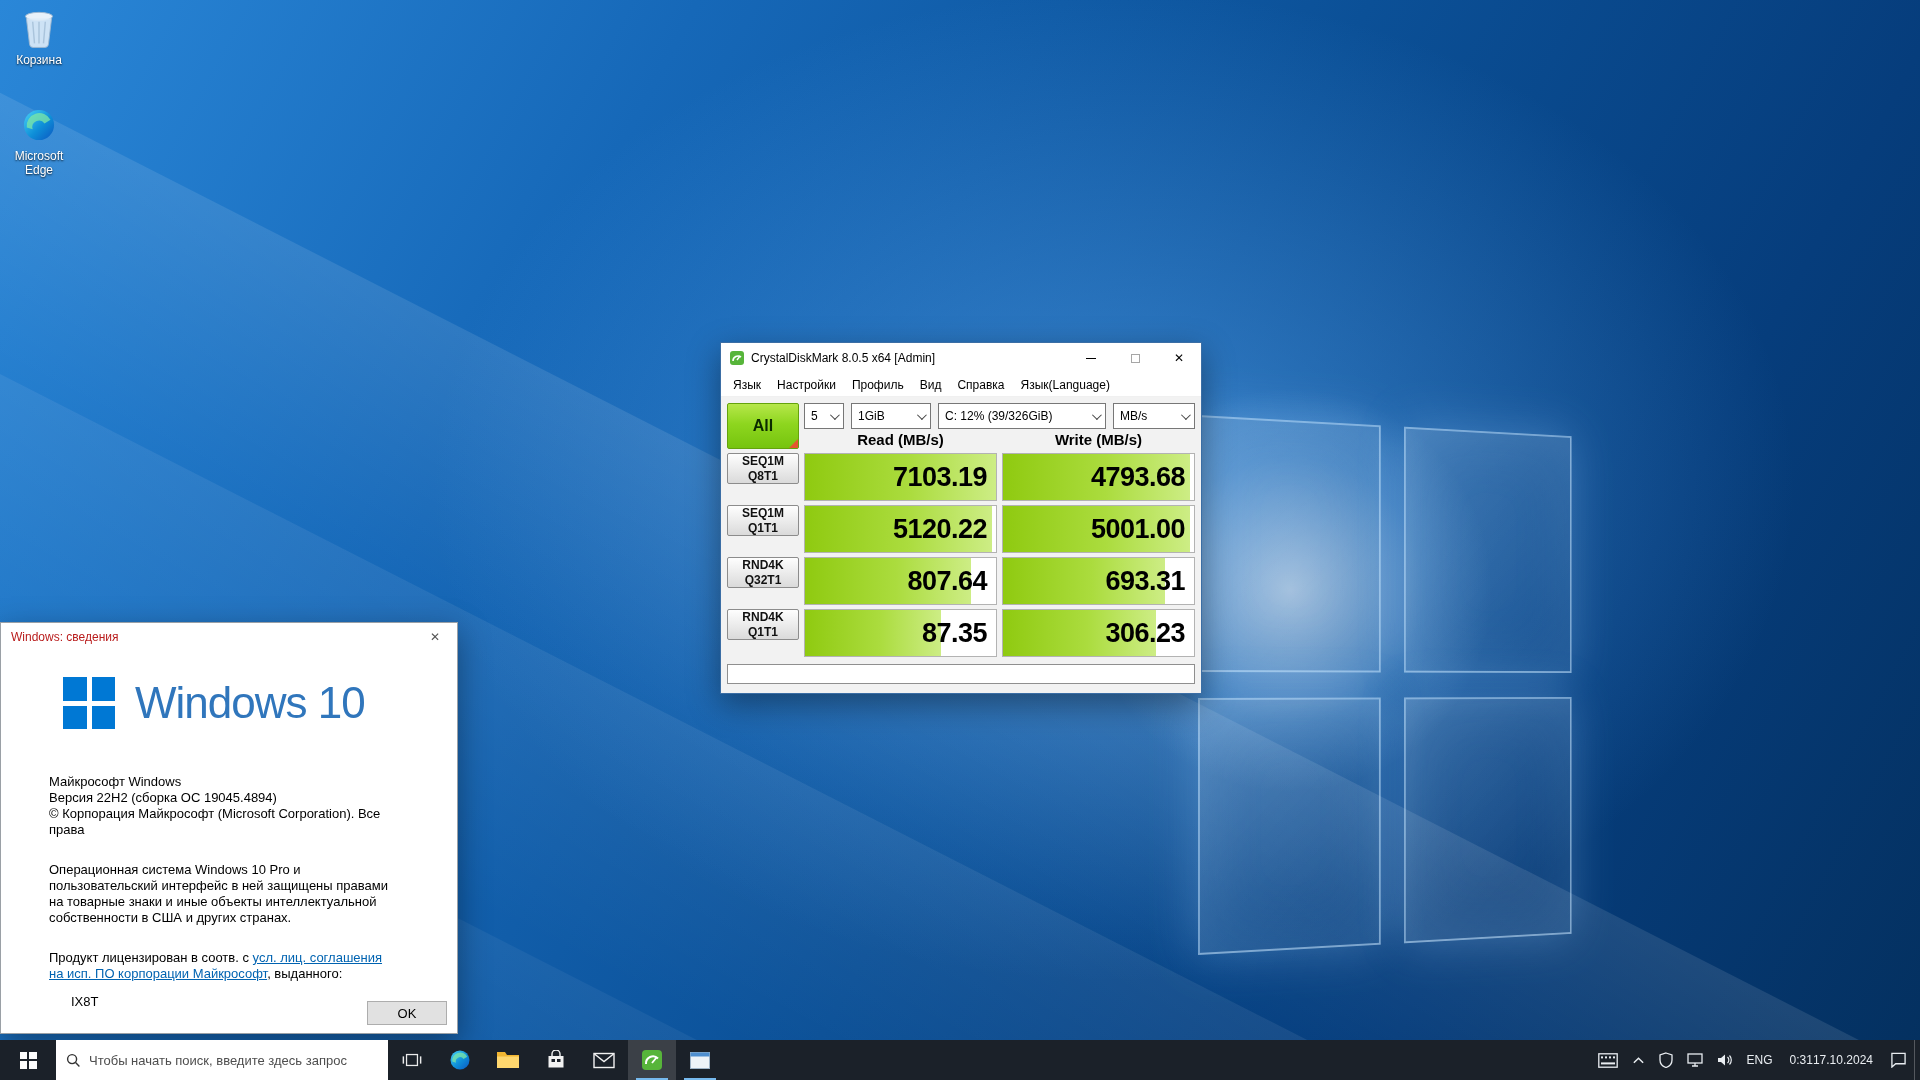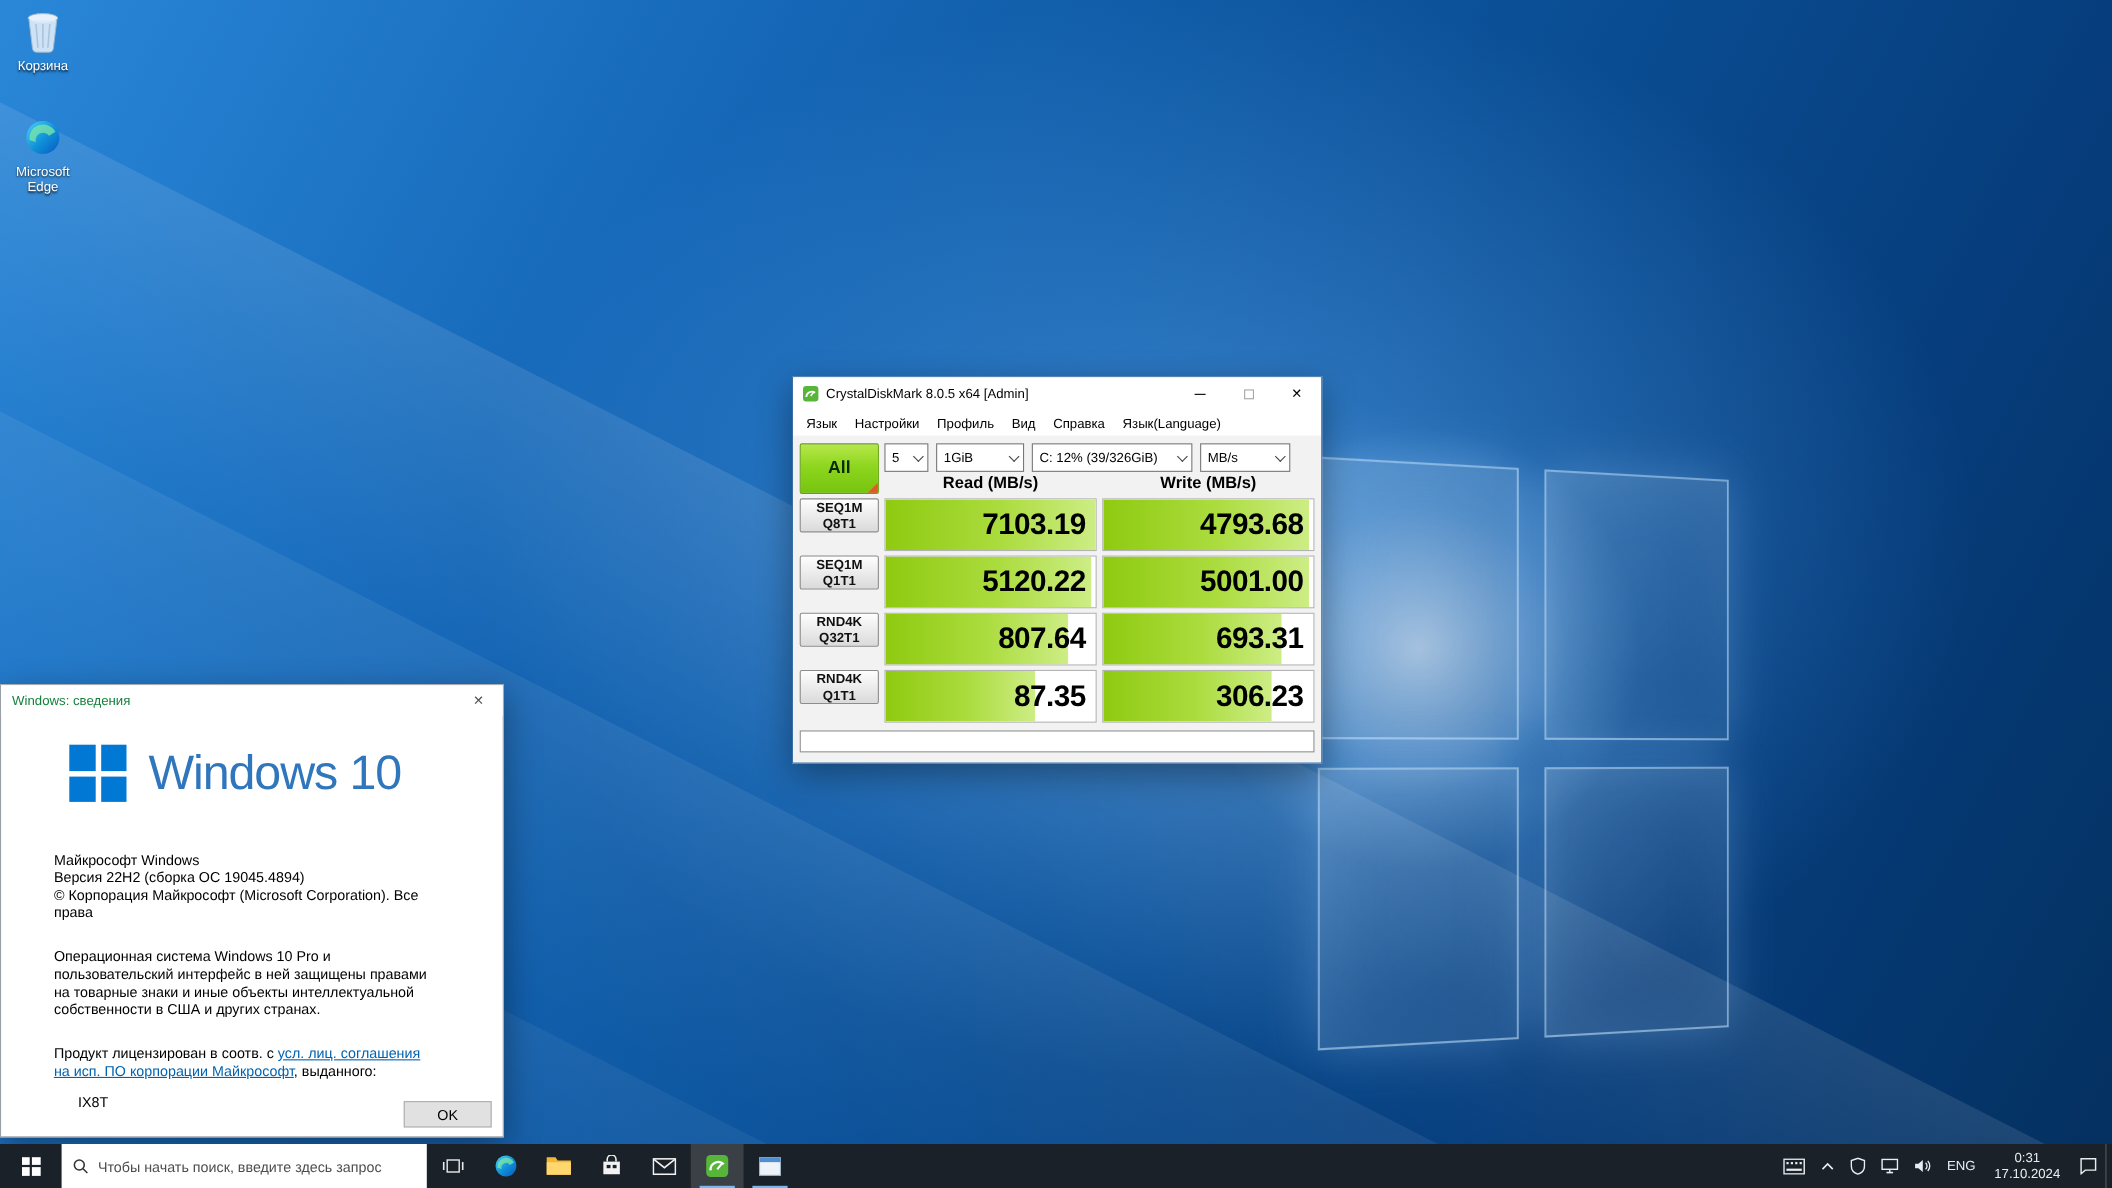--- a/index.html
+++ b/index.html
@@ -54,39 +54,39 @@
   .all-btn::after { content:""; position:absolute; right:0; bottom:0; width:0; height:0;
     border-left:9px solid transparent; border-bottom:9px solid #e4572e; }
   .cdm-right { display:flex; flex-direction:column; }
   .combo-row { display:flex; gap:7px; height:26px; }
   .combo { height:26px; background:#fff; border:1px solid #777; display:flex; align-items:center;
     font-size:12px; color:#000; padding:0 6px; justify-content:space-between; gap:6px; white-space:nowrap; }
   .combo .chev { width:7px; height:7px; border-right:1.6px solid #444; border-bottom:1.6px solid #444;
     transform:rotate(45deg) translateY(-2px); flex:none; }
   .combo.c-count { width:40px; }
   .combo.c-size { width:80px; }
-  .combo.c-drive { width:146px; }
+  .combo.c-drive { width:168px; }
   .combo.c-unit { width:82px; }
   .hdr-row { display:grid; grid-template-columns:193px 193px; column-gap:5px; height:20px; align-items:center; margin-top:0; }
   .hdr-row .hdr { text-align:center; font-size:15px; font-weight:bold; color:#000; }
   .cdm-grid { display:grid; grid-template-columns:72px 193px 193px; column-gap:5px; row-gap:4px; margin-top:4px; }
   .test-btn { height:31px; border:1px solid #8c8c8c; border-radius:2px;
     background:linear-gradient(180deg, #fefefe, #dadada); display:flex; flex-direction:column;
     align-items:center; justify-content:center; font-size:12px; font-weight:bold; color:#111; line-height:15px; }
   .result-cell { position:relative; height:48px; background:#fff; border:1px solid #b3b3b3; overflow:hidden; }
   .result-fill { position:absolute; left:0; top:0; bottom:0;
     background:linear-gradient(90deg, #8fca10 0%, #abdc3e 55%, #cded85 100%); }
   .result-val { position:absolute; right:9px; top:50%; transform:translateY(-50%);
     font-size:27px; font-weight:bold; color:#000; letter-spacing:-0.5px; }
   .cdm-status { margin-top:7px; height:20px; background:#fff; border:1px solid #8f8f8f; }
 
   
   #winver { left:0px; top:622px; width:458px; height:412px; border-color:#9aa0a6; }
   .wv-titlebar { height:28px; display:flex; align-items:center; padding-left:10px; background:#fff; }
-  .wv-title { font-size:12px; color:#15803d; flex:1; }
+  .wv-title { font-size:12px; color:#b91c1c; flex:1; }
   .wv-close { width:44px; height:28px; display:flex; align-items:center; justify-content:center; font-size:12px; color:#555; }
   .wv-logo-row { display:flex; align-items:center; gap:20px; margin:26px 0 0 62px; }
   .win-flag { width:52px; height:52px; display:grid; grid-template-columns:1fr 1fr; grid-template-rows:1fr 1fr; gap:5px; }
   .win-flag div { background:#0078d4; }
   .wv-wordmark { font-size:44px; color:#3076bc; letter-spacing:-1px; }
   .wv-text { margin:45px 0 0 48px; font-size:13px; color:#000; line-height:16px; width:348px; }
   .wv-text .gap { height:12px; }
   .wv-link { color:#0063b1; text-decoration:underline; cursor:pointer; }
   .wv-licensee { margin:12px 0 0 70px; font-size:13px; color:#000; }
   .wv-ok { position:absolute; right:10px; bottom:8px; width:80px; height:24px; background:#e1e1e1;
@@ -100,21 +100,21 @@
   .start-flag div { background:#fdfdfd; }
   .tb-search { width:332px; background:#fff; display:flex; align-items:center; gap:8px; padding:0 10px; }
   .tb-search input { border:none; outline:none; flex:1; font-size:13px; color:#111; font-family:"Liberation Sans",sans-serif; }
   .tb-search input::placeholder { color:#4e4e4e; }
   .tb-slot { width:48px; display:flex; align-items:center; justify-content:center; position:relative; }
   .tb-slot.open::after { content:""; position:absolute; left:8px; right:8px; bottom:0; height:2px; background:#76b9ed; }
   .tb-slot.focused { background:rgba(255,255,255,0.14); }
   .tb-tray { margin-left:auto; display:flex; align-items:stretch; }
   .tray-item { display:flex; align-items:center; justify-content:center; padding:0 7px; color:#e9edf1; }
   .tray-lang { font-size:12px; }
-  .tray-clock { flex-direction:column; justify-content:center; font-size:12px; line-height:15px; text-align:center; padding:0 10px; }
+  .tray-clock { flex-direction:row; justify-content:center; font-size:12px; line-height:15px; text-align:center; padding:0 10px; }
   .show-desktop { width:6px; border-left:1px solid rgba(255,255,255,0.25); }
 </style>
 </head>
 <body>
 
 <div class="wallpaper">
   <div class="beam b1"></div>
   <div class="beam b2"></div>
   <div class="beam b3"></div>
   <div class="logo-glow"></div>

